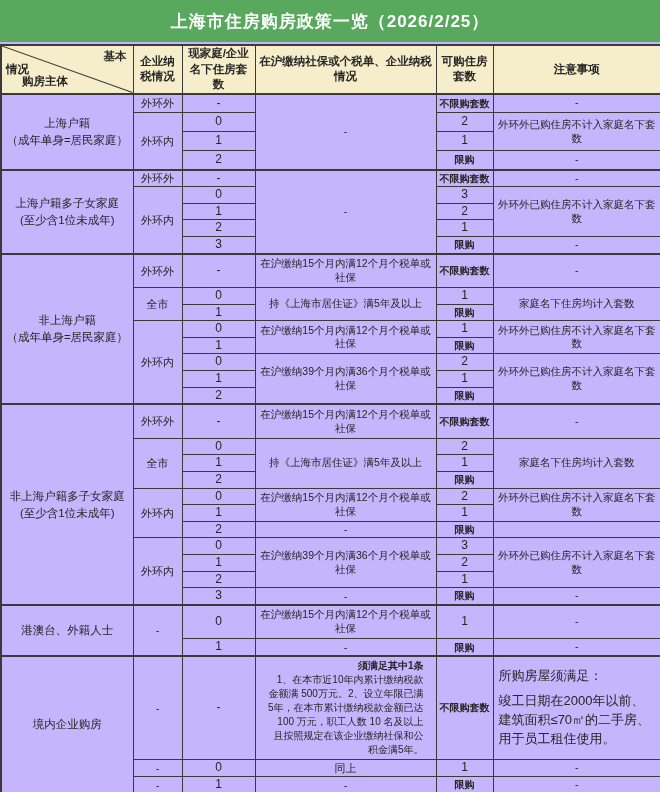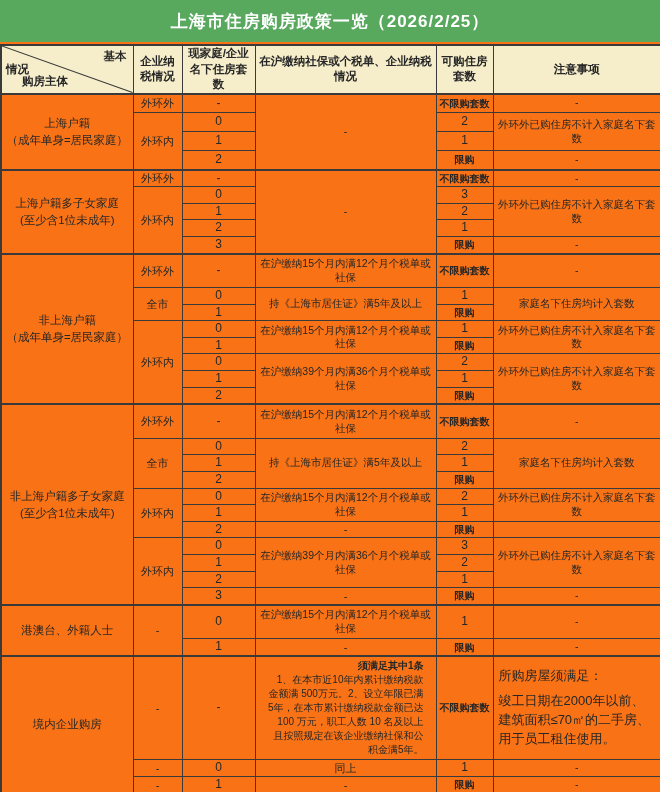--- a/index.html
+++ b/index.html
@@ -1,19 +1,19 @@
 <!DOCTYPE html>
 <html style="--title-bg: #58a85e; --header-bg: #f6eecb;"><head>
 <meta charset="utf-8">
 <style>
   * { margin:0; padding:0; box-sizing:border-box; }
   html,body { background:#fff; }
   .page {
     position:relative; width:660px; height:792px; overflow:hidden;
-    background:#f97316; font-family:"Liberation Sans","DejaVu Sans",sans-serif;
+    background:#c4b5fd; font-family:"Liberation Sans","DejaVu Sans",sans-serif;
     color:#262626;
   }
   .titlebar {
     width:660px; height:42px; background:var(--title-bg,#58a85e);
     display:flex; align-items:center; justify-content:center;
     margin-bottom:2px;
   }
   .titlebar span {
     color:#fff; font-size:17px; font-weight:bold; letter-spacing:1px;
   }

